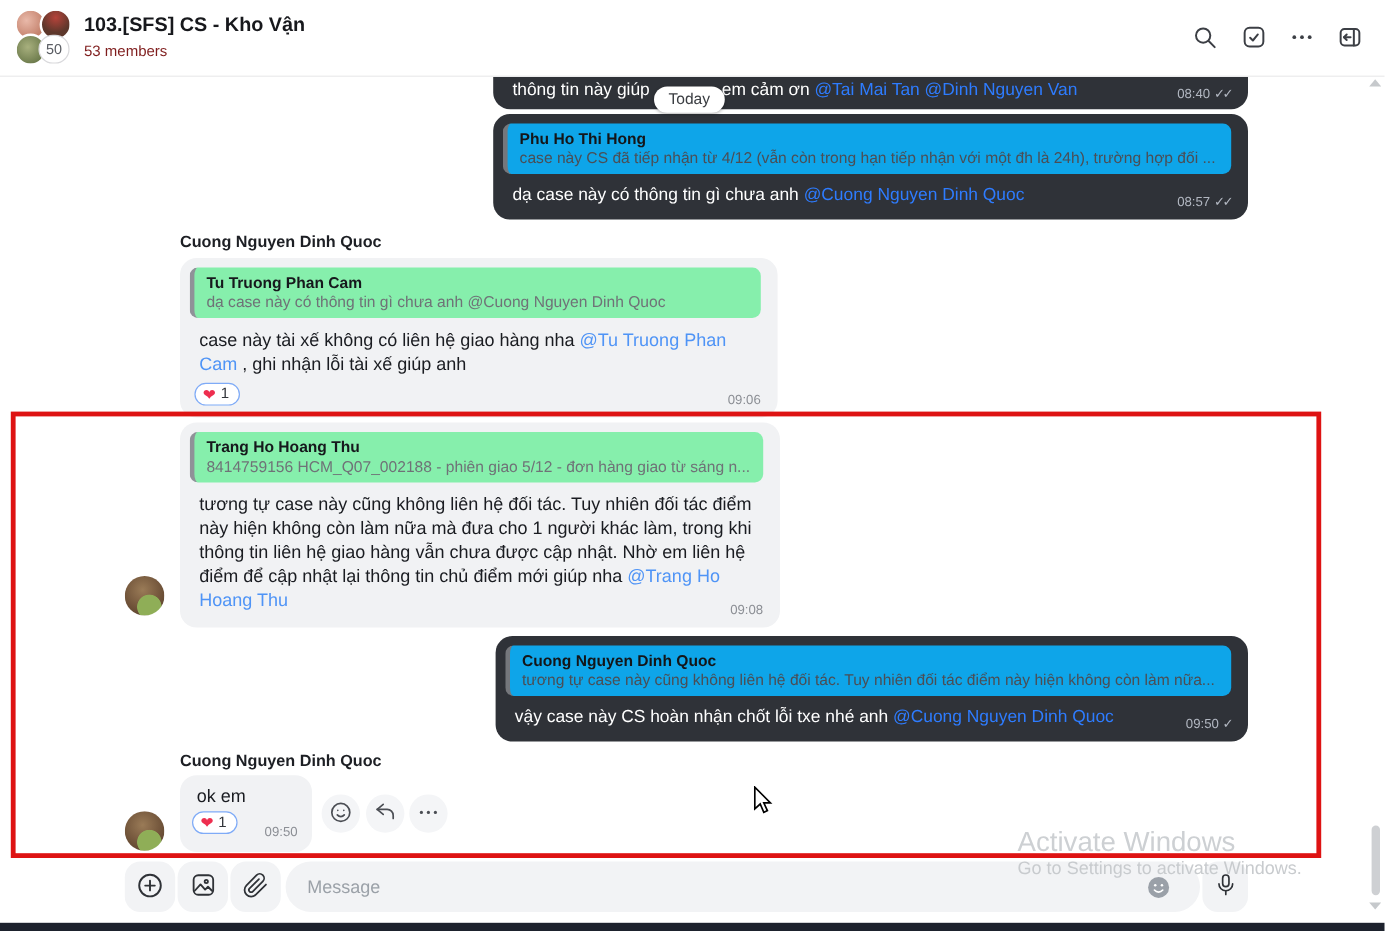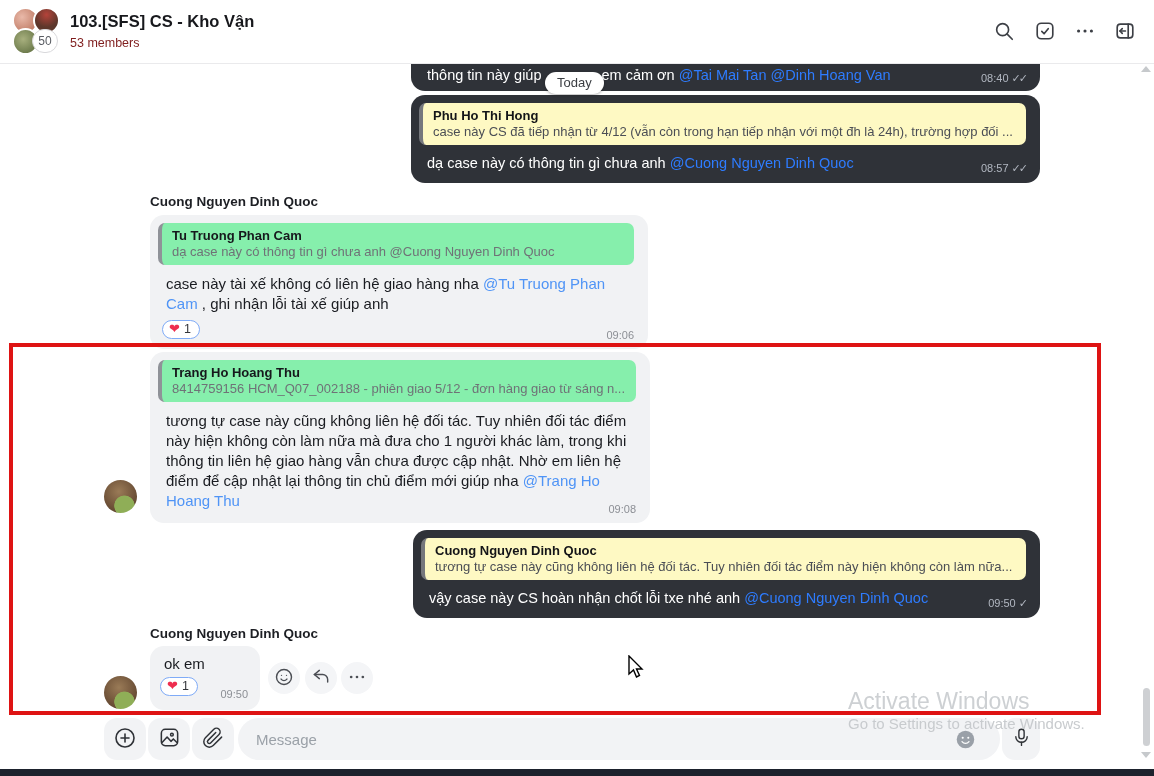--- a/index.html
+++ b/index.html
@@ -25,21 +25,21 @@
   .h-btn svg { stroke:#3c3f45; fill:none; stroke-width:1.8; stroke-linecap:round; stroke-linejoin:round; }
 
   
   .msg { position:absolute; border-radius:14px; font-size:14.5px; }
   .msg-out { background:#2f3238; color:#fff; }
   .msg-in  { background:#f1f2f4; color:#1a1c21; font-size:15px; }
   .sender-name { position:absolute; font-size:13.5px; font-weight:bold; color:#1d1f24; }
   .quote { border-radius:7px; padding:5px 10px 6px 10px; overflow:hidden; }
   .quote .q-name { font-weight:bold; font-size:13px; white-space:nowrap; }
   .quote .q-text { font-size:13px; white-space:nowrap; overflow:hidden; text-overflow:ellipsis; margin-top:1px; }
-  .quote-dark { background:#fef9c3; border-left:4px solid #75777c; }
+  .quote-dark { background:#0ea5e9; border-left:4px solid #75777c; }
   .quote-dark .q-name { color:#141518; }
   .quote-dark .q-text { color:#4b4e55; }
   .quote-light { background:#86efac; border-left:4px solid #8f9298; }
   .quote-light .q-name { color:#16181c; }
   .quote-light .q-text { color:#6f7277; }
   .mention-dark  { color:#2e7cff; }
   .mention-light { color:#4f94f6; }
   .time-out { position:absolute; right:14px; bottom:8px; font-size:11px; color:#b2b7c1; white-space:nowrap;margin-left:48px; }
   .time-in  { position:absolute; right:14px; bottom:8px; font-size:11px; color:#8c8f95; white-space:nowrap; }
   .ticks { letter-spacing:-2px; font-size:11px; }
@@ -134,21 +134,21 @@
             <line x1="15.5" y1="4.5" x2="15.5" y2="19.5"></line>
             <line x1="6.5" y1="12" x2="12.5" y2="12"></line>
             <polyline points="9,9.5 6.5,12 9,14.5"></polyline>
           </svg>
       </span>
     </button>
   </div>
 
   <div class="msg msg-out" style="left:411px; top:64px; width:629px; height:27px; border-radius:0 0 14px 14px; padding:3px 14px 0 16px;">
     <span>thông tin này giúp</span><span style="display:inline-block; width:60px;"></span><span>em cảm ơn</span>
-    <span class="mention-dark">@Tai Mai Tan @Dinh Hoang Van</span>
+    <span class="mention-dark">@Tai Mai Tan @Dinh Nguyen Van</span>
     <span class="time-out" style="bottom:6px;"><span>08:40</span> <span class="ticks">✓✓</span></span>
   </div>
 
   <div class="date-pill" style="left:545px; top:72px;">Today</div>
 
   <div class="msg msg-out" style="left:411px; top:95px; width:629px; padding:8px 14px 10px 8px;">
     <div class="quote quote-dark" style="width:607px;">
       <div class="q-name">Phu Ho Thi Hong</div>
       <div class="q-text">case này CS đã tiếp nhận từ 4/12 (vẫn còn trong hạn tiếp nhận với một đh là 24h), trường hợp đối ...</div>
     </div>

